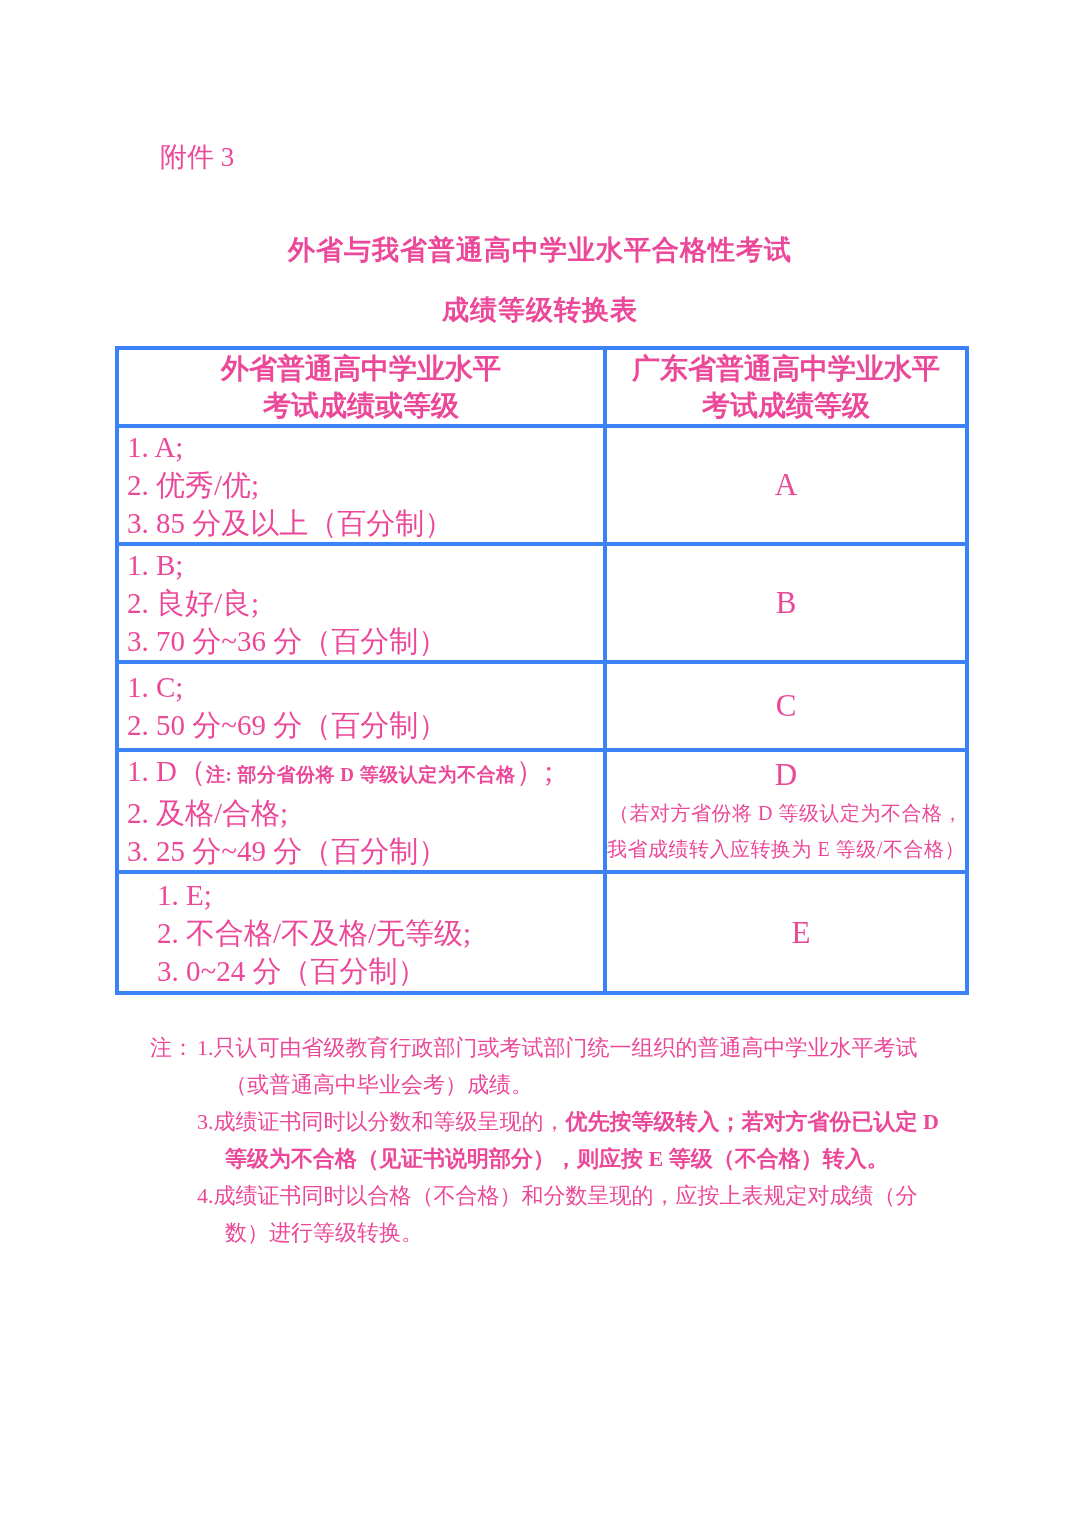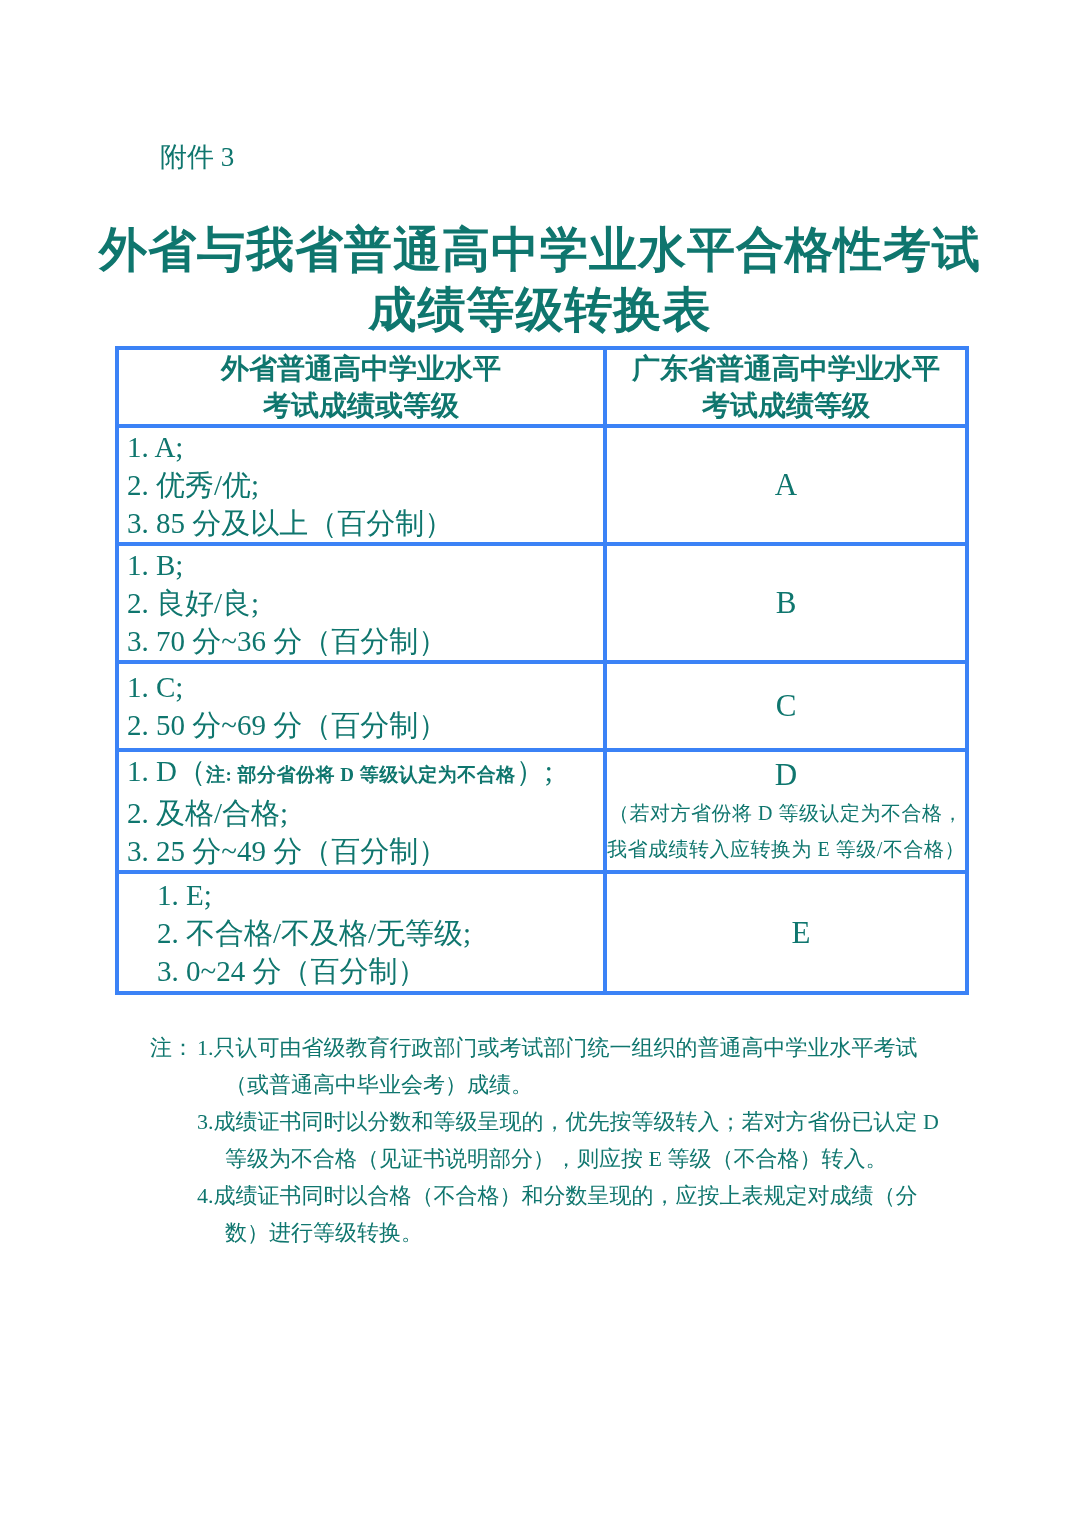--- a/index.html
+++ b/index.html
@@ -8,34 +8,34 @@
     background: #ffffff;
     width: 1080px;
     height: 1528px;
     overflow: hidden;
   }
   .page {
     position: relative;
     width: 1080px;
     height: 1528px;
     background: #ffffff;
-    color: #0f766e;
+    color: #ec4899;
     font-family: "Liberation Serif", "DejaVu Serif", serif;
     box-sizing: border-box;
     padding-top: 138px;
   }
   .attachment {
     margin-left: 160px;
     font-size: 27px;
     line-height: 38px;
   }
   .title {
     margin: 44px 0 0 0;
     text-align: center;
-    font-size: 48px;
+    font-size: 27px;
     font-weight: 700;
     line-height: 60px;
     letter-spacing: 1px;
   }
   .title .title-line { display: block; }
 
   table.conv-table {
     border-collapse: collapse;
     table-layout: fixed;
     margin: 6px 0 0 115px;
@@ -100,21 +100,21 @@
   .notes-label {
     flex: 0 0 47px;
     white-space: nowrap;
   }
   .notes-items { flex: 1 1 auto; }
   .note {
     margin: 0;
     padding-left: 28px;
     text-indent: -28px;
   }
-  .note b { font-weight: 400; }
+  .note b { font-weight: 700; }
 </style>
 </head>
 <body>
 
 <div class="page">
 
   <div class="attachment">附件 3</div>
 
   <h1 class="title">
     <span class="title-line">外省与我省普通高中学业水平合格性考试</span>

